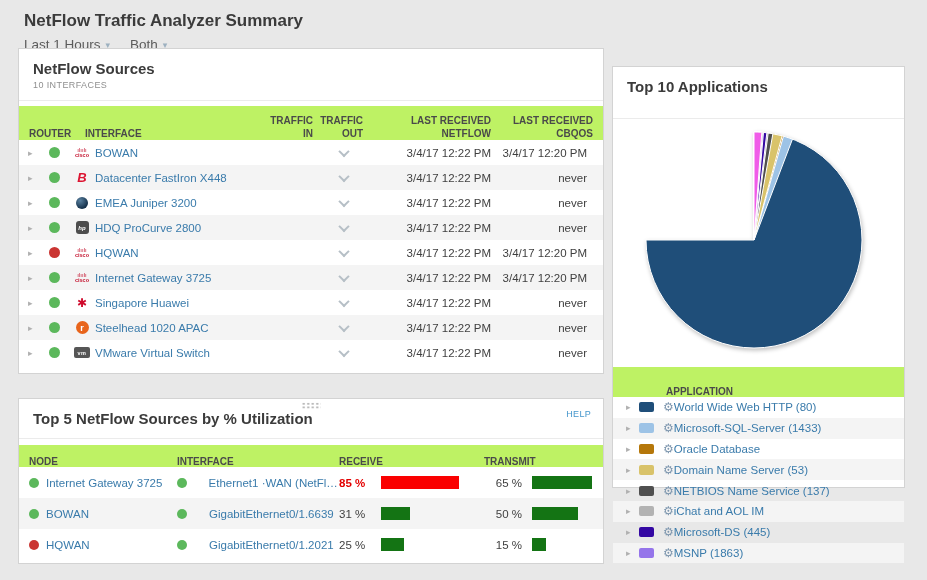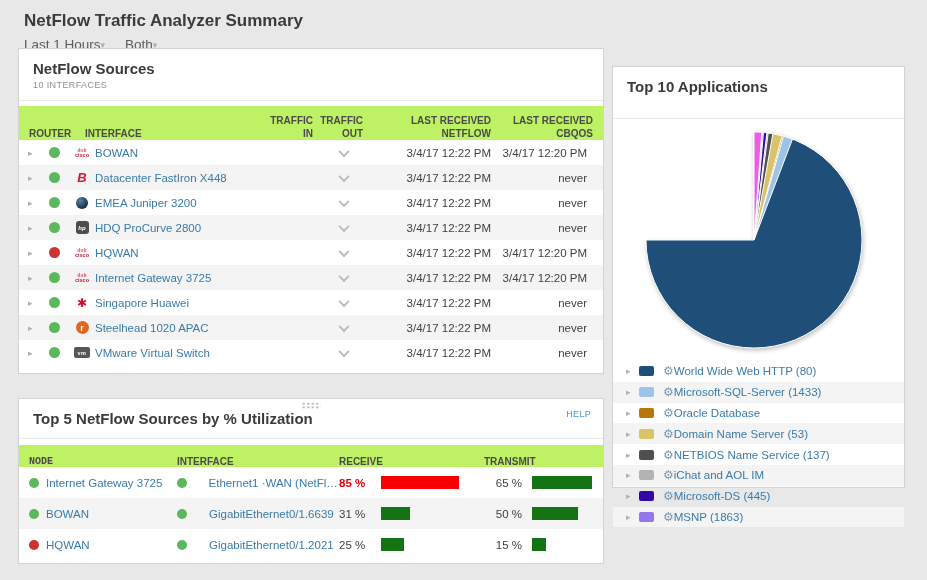--- a/index.html
+++ b/index.html
@@ -4,21 +4,21 @@
 <style>
   * { margin:0; padding:0; box-sizing:border-box; }
   html,body { width:927px; height:580px; }
   body { background:#e8e8e8; font-family:"Liberation Sans", sans-serif; position:relative; overflow:hidden; }
 
   a { text-decoration:none; }
   .link { color:#3a7bab; cursor:pointer; white-space:nowrap; overflow:hidden; text-overflow:ellipsis; }
 
   .page-title { position:absolute; left:24px; top:11px; font-size:17px; font-weight:bold; color:#3b3b3b; }
   .filters { position:absolute; left:24px; top:37px; display:flex; gap:20px; font-size:13.5px; color:#5b5b5b; }
-  .filter { display:flex; align-items:center; cursor:pointer; }
+  .filter { display:flex; align-items:center; gap:5px; cursor:pointer; }
   .caret { font-size:9px; color:#9db1c0; }
 
   .panel { position:absolute; background:#fff; border:1px solid #d3d3d3; }
   #panel-sources { left:18px; top:48px; width:586px; height:326px; }
   #panel-top5   { left:18px; top:398px; width:586px; height:166px; }
   #panel-apps   { left:612px; top:66px; width:293px; height:422px; }
 
   .panel-head { padding:11px 14px 0 14px; border-bottom:1px solid #ebebeb; }
   #panel-sources .panel-head, #panel-apps .panel-head { height:52px; }
   #panel-top5 .panel-head { height:40px; }
@@ -67,21 +67,21 @@
                  font-size:9px; display:flex; align-items:center; justify-content:center; }
   .vi-vmware { width:16px; height:11px; border-radius:2px; background:#565656; color:#fff; font-weight:bold;
                font-size:5.5px; display:flex; align-items:center; justify-content:center; letter-spacing:.5px; }
 
   
   .grip { position:absolute; top:3px; left:50%; transform:translateX(-50%); width:19px; height:8px;
           background-image:radial-gradient(#b5b5b5 1px, transparent 1.2px); background-size:4.5px 3.6px; cursor:move; }
   .help-link { position:absolute; top:10px; right:12px; font-size:9px; color:#4596cc; letter-spacing:.3px; }
 
   #t5-head { height:22px; margin-top:6px; }
-  .h5-node { width:158px; padding-left:10px;font-family:Liberation Mono, monospace; }
+  .h5-node { width:158px; padding-left:10px; }
   .h5-iface { width:162px; }
   .h5-recv { width:145px; }
   .h5-trans { flex:1; }
 
   .t5-row { display:flex; align-items:center; height:31px; font-size:11.5px; }
   .t5-row:nth-child(even) { background:#f4f4f4; }
   .t5-node { width:158px; padding-left:10px; display:flex; align-items:center; gap:7px; }
   .t5-iface { width:162px; display:flex; align-items:center; gap:22px; }
   .t5-rlabel { width:42px; color:#3f3f3f; }
   .t5-rlabel.alert { color:#e30000; font-weight:bold; }
@@ -363,20 +363,23 @@
       <path d="M 141 121 L 141.00 13.00 A 108 108 0 0 1 179.49 20.09 Z" fill="#9dc3e6" stroke="#ffffff" stroke-width="1"></path>
       <path d="M 141 121 L 141.00 13.00 A 108 108 0 0 1 170.48 17.10 Z" fill="#b5770a" stroke="#ffffff" stroke-width="1"></path>
       <path d="M 141 121 L 141.00 13.00 A 108 108 0 0 1 169.17 16.74 Z" fill="#d9c36a" stroke="#ffffff" stroke-width="1"></path>
       <path d="M 141 121 L 141.00 13.00 A 108 108 0 0 1 159.90 14.67 Z" fill="#4f4f4f" stroke="#ffffff" stroke-width="1"></path>
       <path d="M 141 121 L 141.00 13.00 A 108 108 0 0 1 155.21 13.94 Z" fill="#b3b3b3" stroke="#ffffff" stroke-width="1"></path>
       <path d="M 141 121 L 141.00 13.00 A 108 108 0 0 1 153.86 13.77 Z" fill="#3408a3" stroke="#ffffff" stroke-width="1"></path>
       <path d="M 141 121 L 141.00 13.00 A 108 108 0 0 1 150.49 13.42 Z" fill="#9575ea" stroke="#ffffff" stroke-width="1"></path>
       <path d="M 141 121 L 141.00 13.00 A 108 108 0 0 1 149.47 13.33 Z" fill="#9b1f9b" stroke="#ffffff" stroke-width="1"></path>
       <path d="M 141 121 L 141.00 13.00 A 108 108 0 0 1 148.80 13.28 Z" fill="#f05ce8" stroke="#ffffff" stroke-width="1"></path>
     </svg>
+  <div class="thead" id="app-head">
+    <span>APPLICATION</span>
+  </div>
   <div id="app-rows">
       <div class="app-row">
         <span class="app-arrow">▸</span>
         <span class="swatch" style="background: rgb(31, 78, 121);"></span>
         <span class="gear">⚙</span>
         <a class="app-label link">World Wide Web HTTP (80)</a>
       </div>
       <div class="app-row">
         <span class="app-arrow">▸</span>
         <span class="swatch" style="background: rgb(157, 195, 230);"></span>

